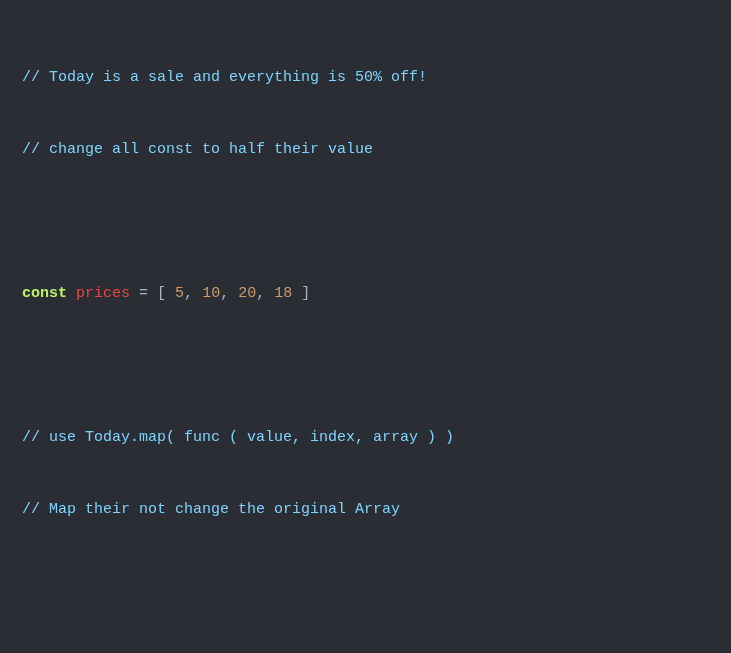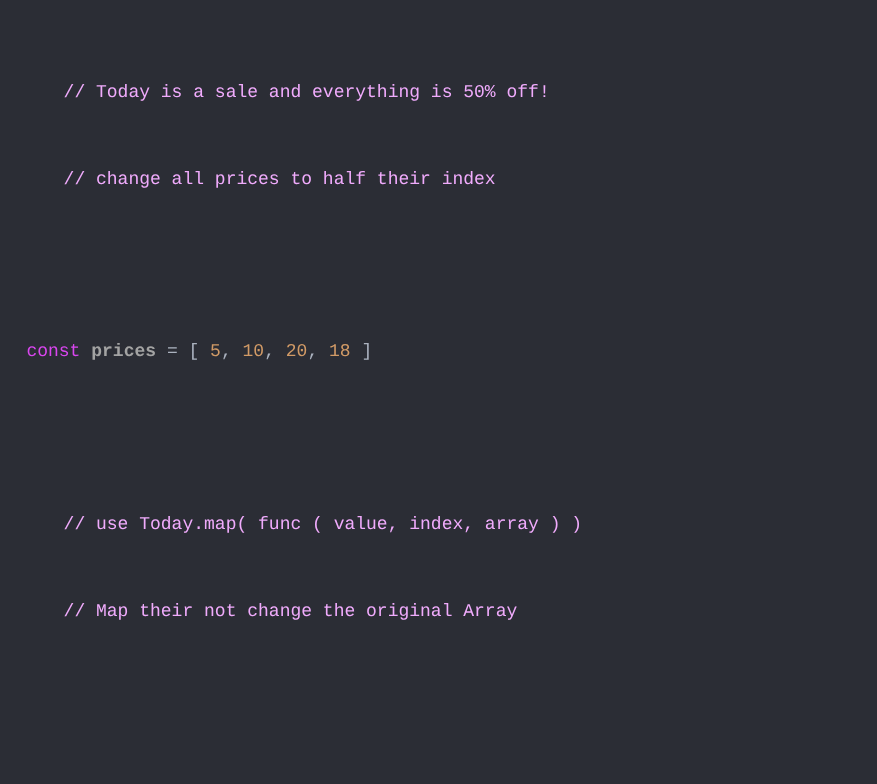--- a/index.html
+++ b/index.html
@@ -12,33 +12,33 @@
       padding: 18px 22px;
       width: 731px;
       min-height: 653px;
     }
 
     .code-block {
       color: #abb2bf;
       white-space: pre;
     }
 
-    .comment { color: #f0abfc; margin-left: 31px; }
-    .keyword { color: #d946ef; }
-    .variable-cyan { color: #a3a3a3; font-weight: bold; }
+    .comment { color: #7dd3fc; }
+    .keyword { color: #bef264; font-weight: bold; }
+    .variable-cyan { color: #ef4444; }
     .number { color: #d19a66; }
     .operator { color: #abb2bf; }
     .plain { color: #abb2bf; }
   </style>
 </head>
 <body>
 
 <div class="code-block">
   <div><span class="comment">// Today is a sale and everything is 50% off!</span></div>
-  <div><span class="comment">// change all prices to half their index</span></div>
+  <div><span class="comment">// change all const to half their value</span></div>
   <div>&nbsp;</div>
   <div><span class="keyword">const</span><span class="plain"> </span><span class="variable-cyan">prices</span><span class="plain"> </span><span class="operator">=</span><span class="plain"> [ </span><span class="number">5</span><span class="plain">, </span><span class="number">10</span><span class="plain">, </span><span class="number">20</span><span class="plain">, </span><span class="number">18</span><span class="plain"> ]</span></div>
   <div>&nbsp;</div>
   <div><span class="comment">// use Today.map( func ( value, index, array ) )</span></div>
   <div><span class="comment">// Map their not change the original Array</span></div>
   <div>&nbsp;</div>
   
   
   
   

